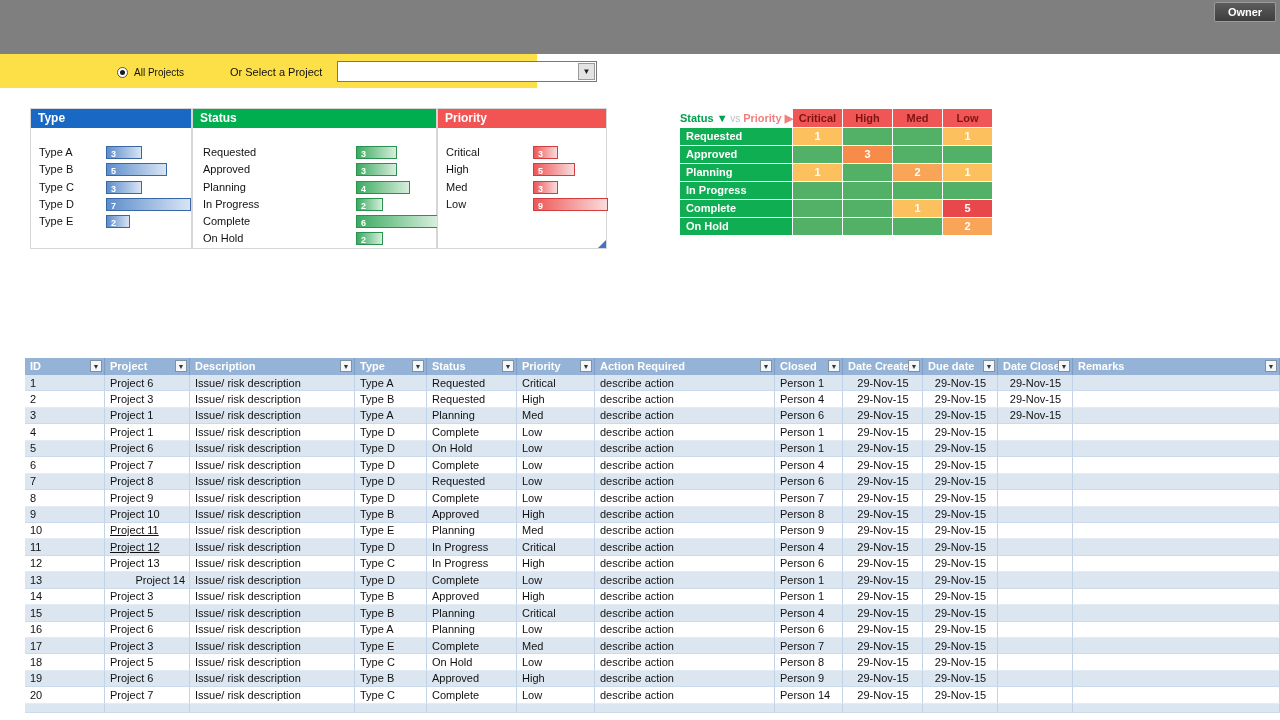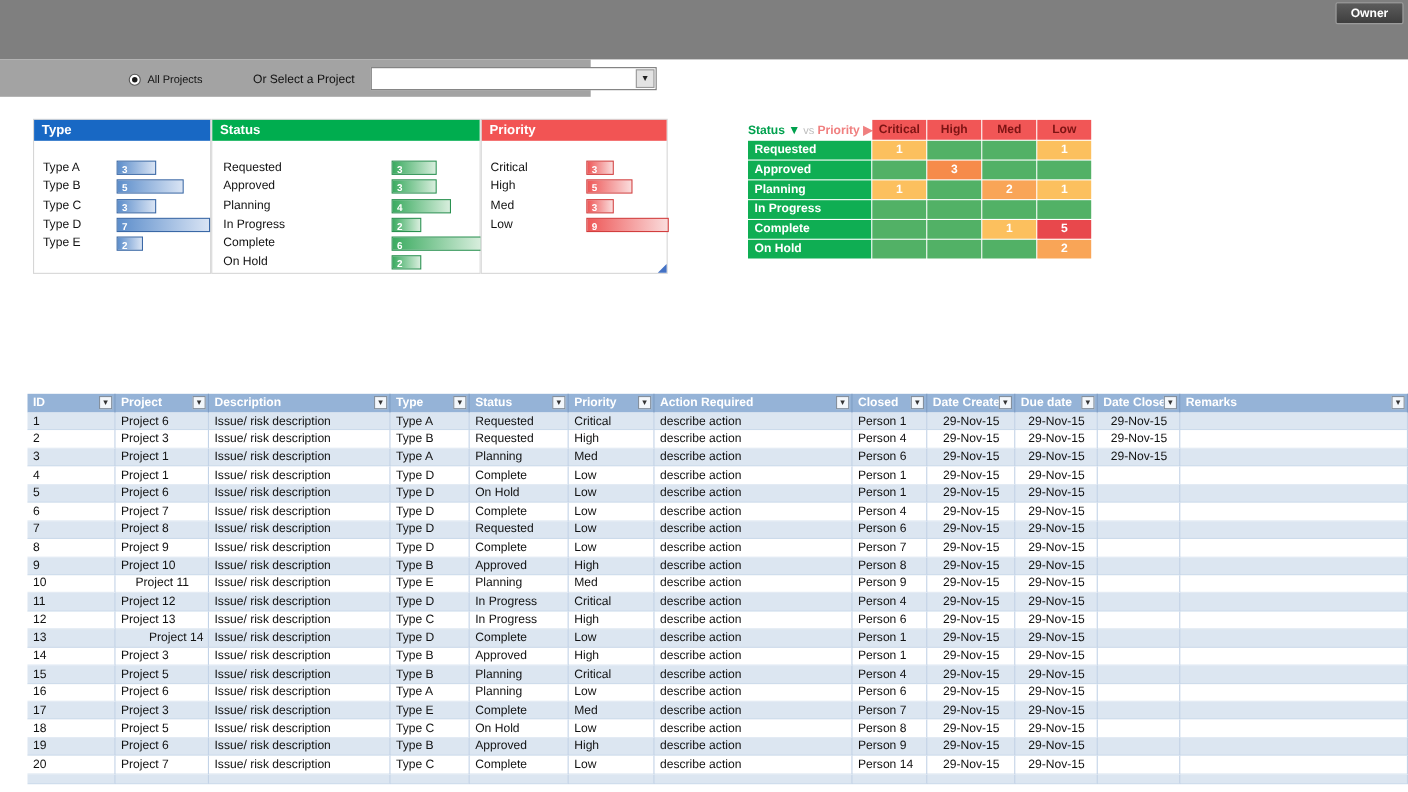--- a/index.html
+++ b/index.html
@@ -5,21 +5,21 @@
   *{margin:0;padding:0;box-sizing:border-box}
   html,body{width:1280px;height:720px;overflow:hidden}
   body{position:relative;background:#ffffff;font-family:"Liberation Sans",sans-serif;color:#111}
 
   
   .topbar{position:absolute;left:0;top:0;width:1280px;height:54px;background:#7f7f7f}
   .title{position:absolute;left:68px;top:9px;font-size:28px;font-weight:bold;color:#d9d9d9;letter-spacing:.5px;text-shadow:1px 1px 2px rgba(0,0,0,.25)}
   .home-btn{position:absolute;right:4px;top:2px;width:62px;height:20px;background:linear-gradient(#5c5c5c,#3e3e3e);border:1px solid #9b9b9b;border-radius:2px;color:#fff;font-size:11px;font-weight:bold;text-align:center;line-height:18px;font-family:"Liberation Sans",sans-serif;cursor:default}
 
   
-  .filterbar{position:absolute;left:0;top:54px;width:537px;height:34px;background:#a3a3a3}
+  .filterbar{position:absolute;left:0;top:54px;width:537px;height:34px;background:#fde047}
   .radio{position:absolute;left:117px;top:13px;width:11px;height:11px;border:1px solid #555;border-radius:50%;background:#fff}
   .radio-dot{position:absolute;left:2px;top:2px;width:5px;height:5px;border-radius:50%;background:#1a1a1a}
   .radio-label{position:absolute;left:134px;top:13px;font-size:10px}
   .select-label{position:absolute;left:230px;top:12px;font-size:11px}
   .combo{position:absolute;left:337px;top:7px;width:260px;height:21px;background:#fff;border:1px solid #787878}
   .combo-value{position:absolute;left:4px;top:3px;font-size:11px}
   .combo-btn{position:absolute;right:1px;top:1px;width:17px;height:17px;background:#e3e3e3;border:1px solid #9a9a9a;font-size:8px;text-align:center;line-height:16px;color:#222}
 
   
   .panel{position:absolute;top:108px;height:141px;background:#fff;border:1px solid #d6d6d6}
@@ -323,35 +323,35 @@
       <div class="td" style="width: 78px; text-align: left;">High</div>
       <div class="td" style="width: 180px; text-align: left;">describe action</div>
       <div class="td" style="width: 68px; text-align: left;">Person 8</div>
       <div class="td" style="width: 80px; text-align: center;">29-Nov-15</div>
       <div class="td" style="width: 75px; text-align: center;">29-Nov-15</div>
       <div class="td" style="width: 75px; text-align: center;"></div>
       <div class="td" style="width: 207px; text-align: left;"></div>
     </div>
     <div class="trow" style="background: rgb(255, 255, 255);">
       <div class="td" style="width: 80px; text-align: left;">10</div>
-      <div class="td" style="width: 85px; text-align: center;">Project 11</div>
+      <div class="td" style="width: 85px; text-align: left; text-decoration: underline;">Project 11</div>
       <div class="td" style="width: 165px; text-align: left;">Issue/ risk description</div>
       <div class="td" style="width: 72px; text-align: left;">Type E</div>
       <div class="td" style="width: 90px; text-align: left;">Planning</div>
       <div class="td" style="width: 78px; text-align: left;">Med</div>
       <div class="td" style="width: 180px; text-align: left;">describe action</div>
       <div class="td" style="width: 68px; text-align: left;">Person 9</div>
       <div class="td" style="width: 80px; text-align: center;">29-Nov-15</div>
       <div class="td" style="width: 75px; text-align: center;">29-Nov-15</div>
       <div class="td" style="width: 75px; text-align: center;"></div>
       <div class="td" style="width: 207px; text-align: left;"></div>
     </div>
     <div class="trow" style="background: rgb(220, 230, 241);">
       <div class="td" style="width: 80px; text-align: left;">11</div>
-      <div class="td" style="width: 85px; text-align: left;">Project 12</div>
+      <div class="td" style="width: 85px; text-align: left; text-decoration: underline;">Project 12</div>
       <div class="td" style="width: 165px; text-align: left;">Issue/ risk description</div>
       <div class="td" style="width: 72px; text-align: left;">Type D</div>
       <div class="td" style="width: 90px; text-align: left;">In Progress</div>
       <div class="td" style="width: 78px; text-align: left;">Critical</div>
       <div class="td" style="width: 180px; text-align: left;">describe action</div>
       <div class="td" style="width: 68px; text-align: left;">Person 4</div>
       <div class="td" style="width: 80px; text-align: center;">29-Nov-15</div>
       <div class="td" style="width: 75px; text-align: center;">29-Nov-15</div>
       <div class="td" style="width: 75px; text-align: center;"></div>
       <div class="td" style="width: 207px; text-align: left;"></div>

